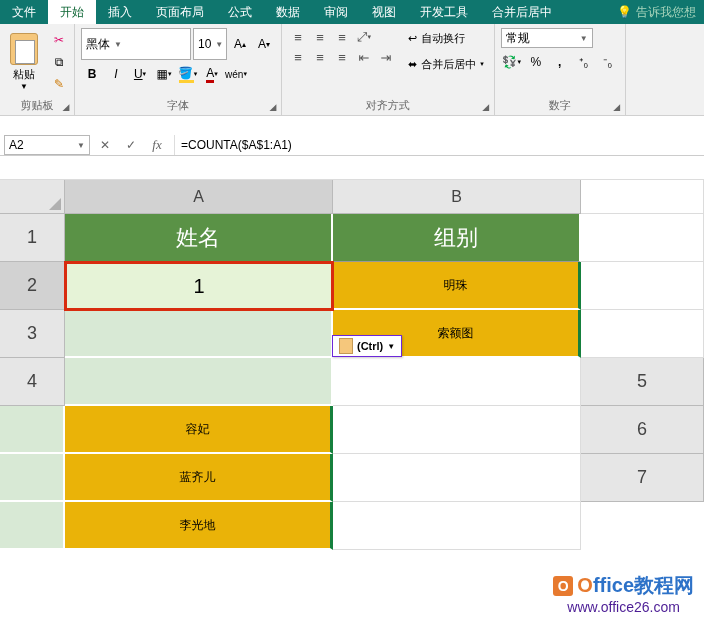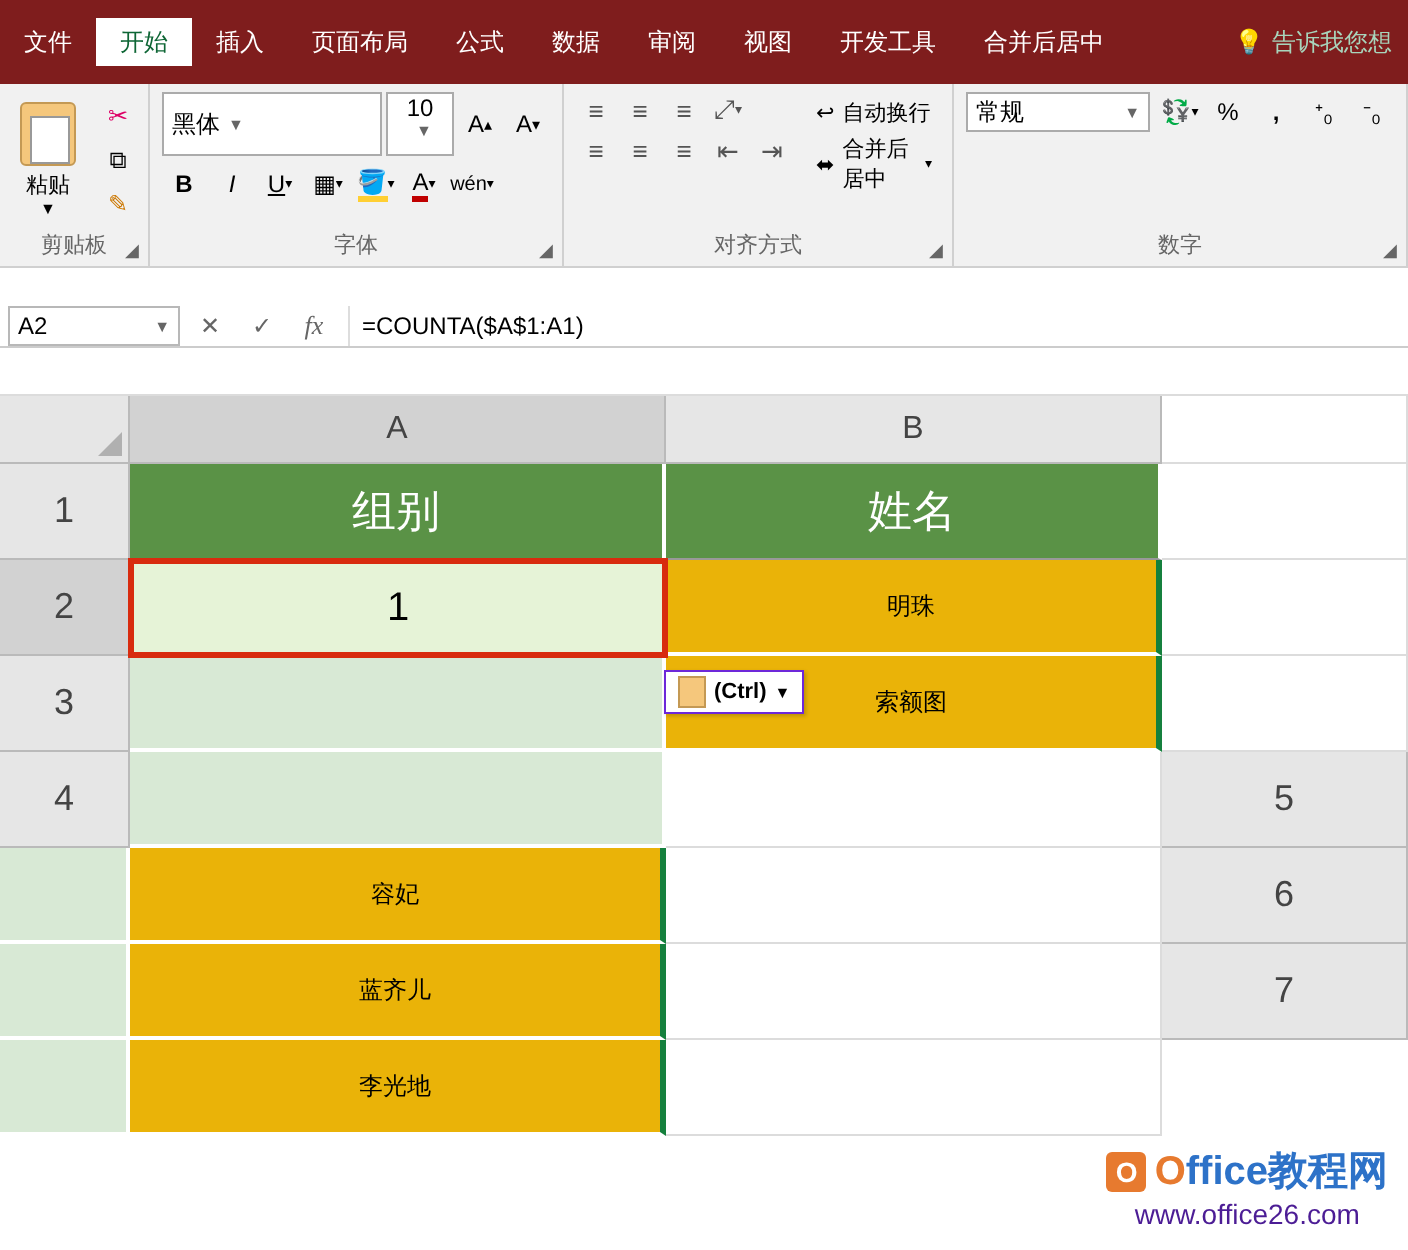--- a/index.html
+++ b/index.html
@@ -7,22 +7,22 @@
       font-family: "Microsoft YaHei", sans-serif;
       font-size: 12px;
       background: #fff;
       width: 704px;
       height: 625px;
       overflow: hidden;
       position: relative;
     }
     
     .ribbon-tabs {
-      background: #7f1d1d;
-      height: 42px;
+      background: #0f766e;
+      height: 24px;
       display: flex;
       align-items: center;
       color: #fff;
       font-size: 12px;
     }
     .ribbon-tabs .tab {
       padding: 0 12px;
       height: 24px;
       line-height: 24px;
       cursor: pointer;
@@ -129,21 +129,21 @@
       border: 1px solid #ababab;
       background: #fff;
       height: 32px;
       display: flex;
       align-items: center;
       padding: 0 4px;
       cursor: pointer;
     }
     .combo .arrow { font-size: 8px; margin-left: 4px; color: #666; }
     .font-name { width: 110px; }
-    .font-size { width: 34px; flex-direction: column; }
+    .font-size { width: 34px; }
     .tiny-btn {
       width: 22px; height: 20px;
       border: 1px solid transparent;
       display: flex; align-items: center; justify-content: center;
       cursor: pointer;
       font-size: 12px;
     }
     
     .align-group .group-content {
       flex-direction: row;
@@ -166,21 +166,21 @@
       display: flex; flex-direction: column; gap: 6px;
     }
     .wrap-btn, .merge-btn {
       display: flex; align-items: center; gap: 4px;
       height: 20px; padding: 0 4px;
       cursor: pointer;
       font-size: 11px;
     }
     
     .number-group .group-content {
-      flex-direction: row; align-items: flex-start; gap: 4px; padding-top: 2px;
+      flex-direction: column; align-items: flex-start; gap: 4px; padding-top: 2px;
     }
     .num-format {
       border: 1px solid #ababab;
       background: #fff;
       height: 20px;
       width: 92px;
       display: flex;
       align-items: center;
       padding: 0 4px;
       cursor: pointer;
@@ -521,22 +521,22 @@
 
 <div class="hspacer"></div>
 
 <div class="grid">
   <div class="corner"></div>
   <div class="colhdr active">A</div>
   <div class="colhdr">B</div>
   <div class="rest"></div>
 
   <div class="rowhdr">1</div>
+  <div class="cell th-cell">姓名</div>
   <div class="cell th-cell">组别</div>
-  <div class="cell th-cell">姓名</div>
   <div class="rest"></div>
 
   <div class="rowhdr active">2</div>
   <div class="cell active-cell">1</div>
   <div class="cell data-cell-b">明珠</div>
   <div class="rest"></div>
 
   <div class="rowhdr">3</div>
   <div class="cell data-cell-a"></div>
   <div class="cell data-cell-b">索额图</div>

